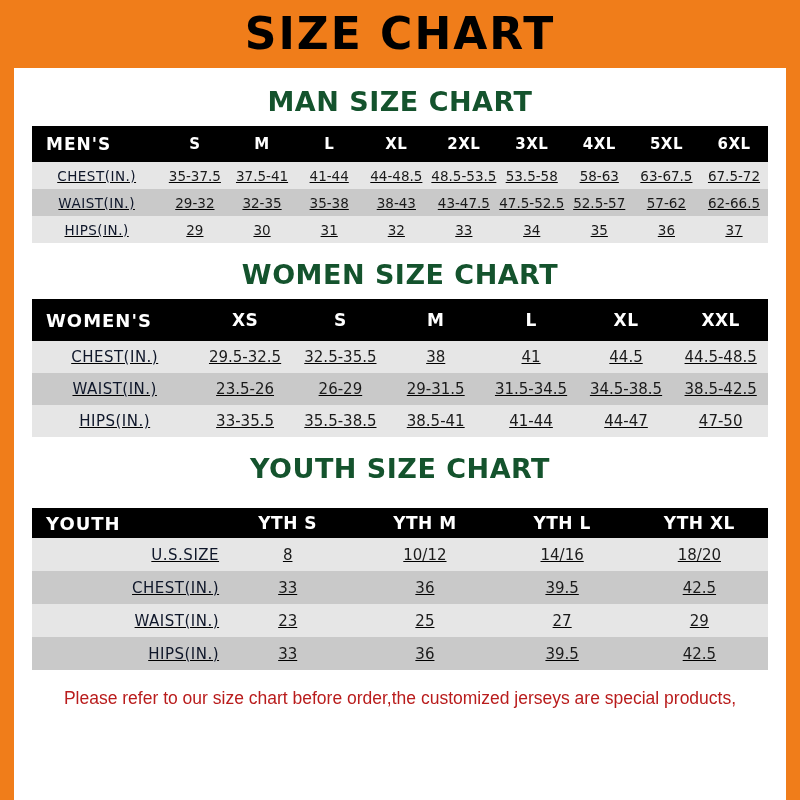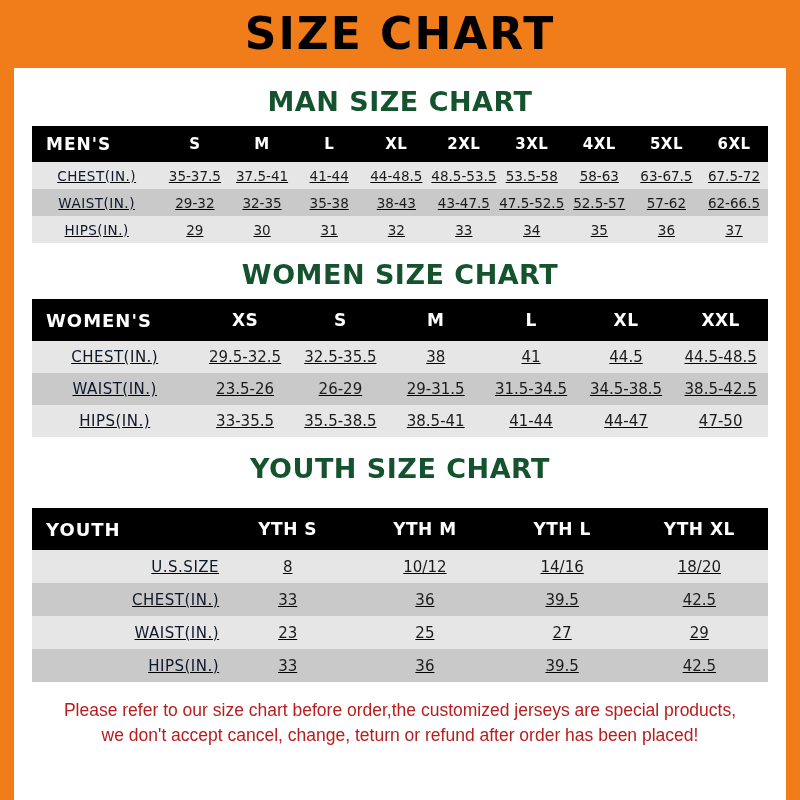--- a/index.html
+++ b/index.html
@@ -97,21 +97,21 @@
   table.size-table tbody tr.alt-light { background: #e6e6e6; }
   table.size-table tbody tr.alt-dark  { background: #c9c9c9; }
 
   
   table.women thead th { height: 42px; font-size: 17px; }
   table.women thead th.rowlabel { font-size: 18px; }
   table.women tbody td { height: 32px; font-size: 15px; }
   table.women tbody td.rowlabel { font-size: 15px; }
 
   
-  table.youth thead th { height: 42px; font-size: 17px; }
+  table.youth thead th { height: 30px; font-size: 17px; }
   table.youth thead th.rowlabel { font-size: 18px; }
   table.youth tbody td { height: 33px; font-size: 15px; }
   table.youth tbody td.rowlabel { font-size: 15px; text-align: right; }
 
   .footer-note {
     margin-top: 16px;
     padding: 0 4px;
     text-align: center;
     color: #b91c1c;
     font-family: "Liberation Sans", sans-serif;
@@ -269,17 +269,16 @@
           <td>33</td>
           <td>36</td>
           <td>39.5</td>
           <td>42.5</td>
         </tr>
       </tbody>
     </table>
 
     <div class="footer-note">
       <div>Please refer to our size chart before order,the customized jerseys are special products,</div>
-      <div>we don't accept cancel, change, teturn or refund after order has been placed!</div>
     </div>
 
   </div>
 </div>
 
 </body></html>

